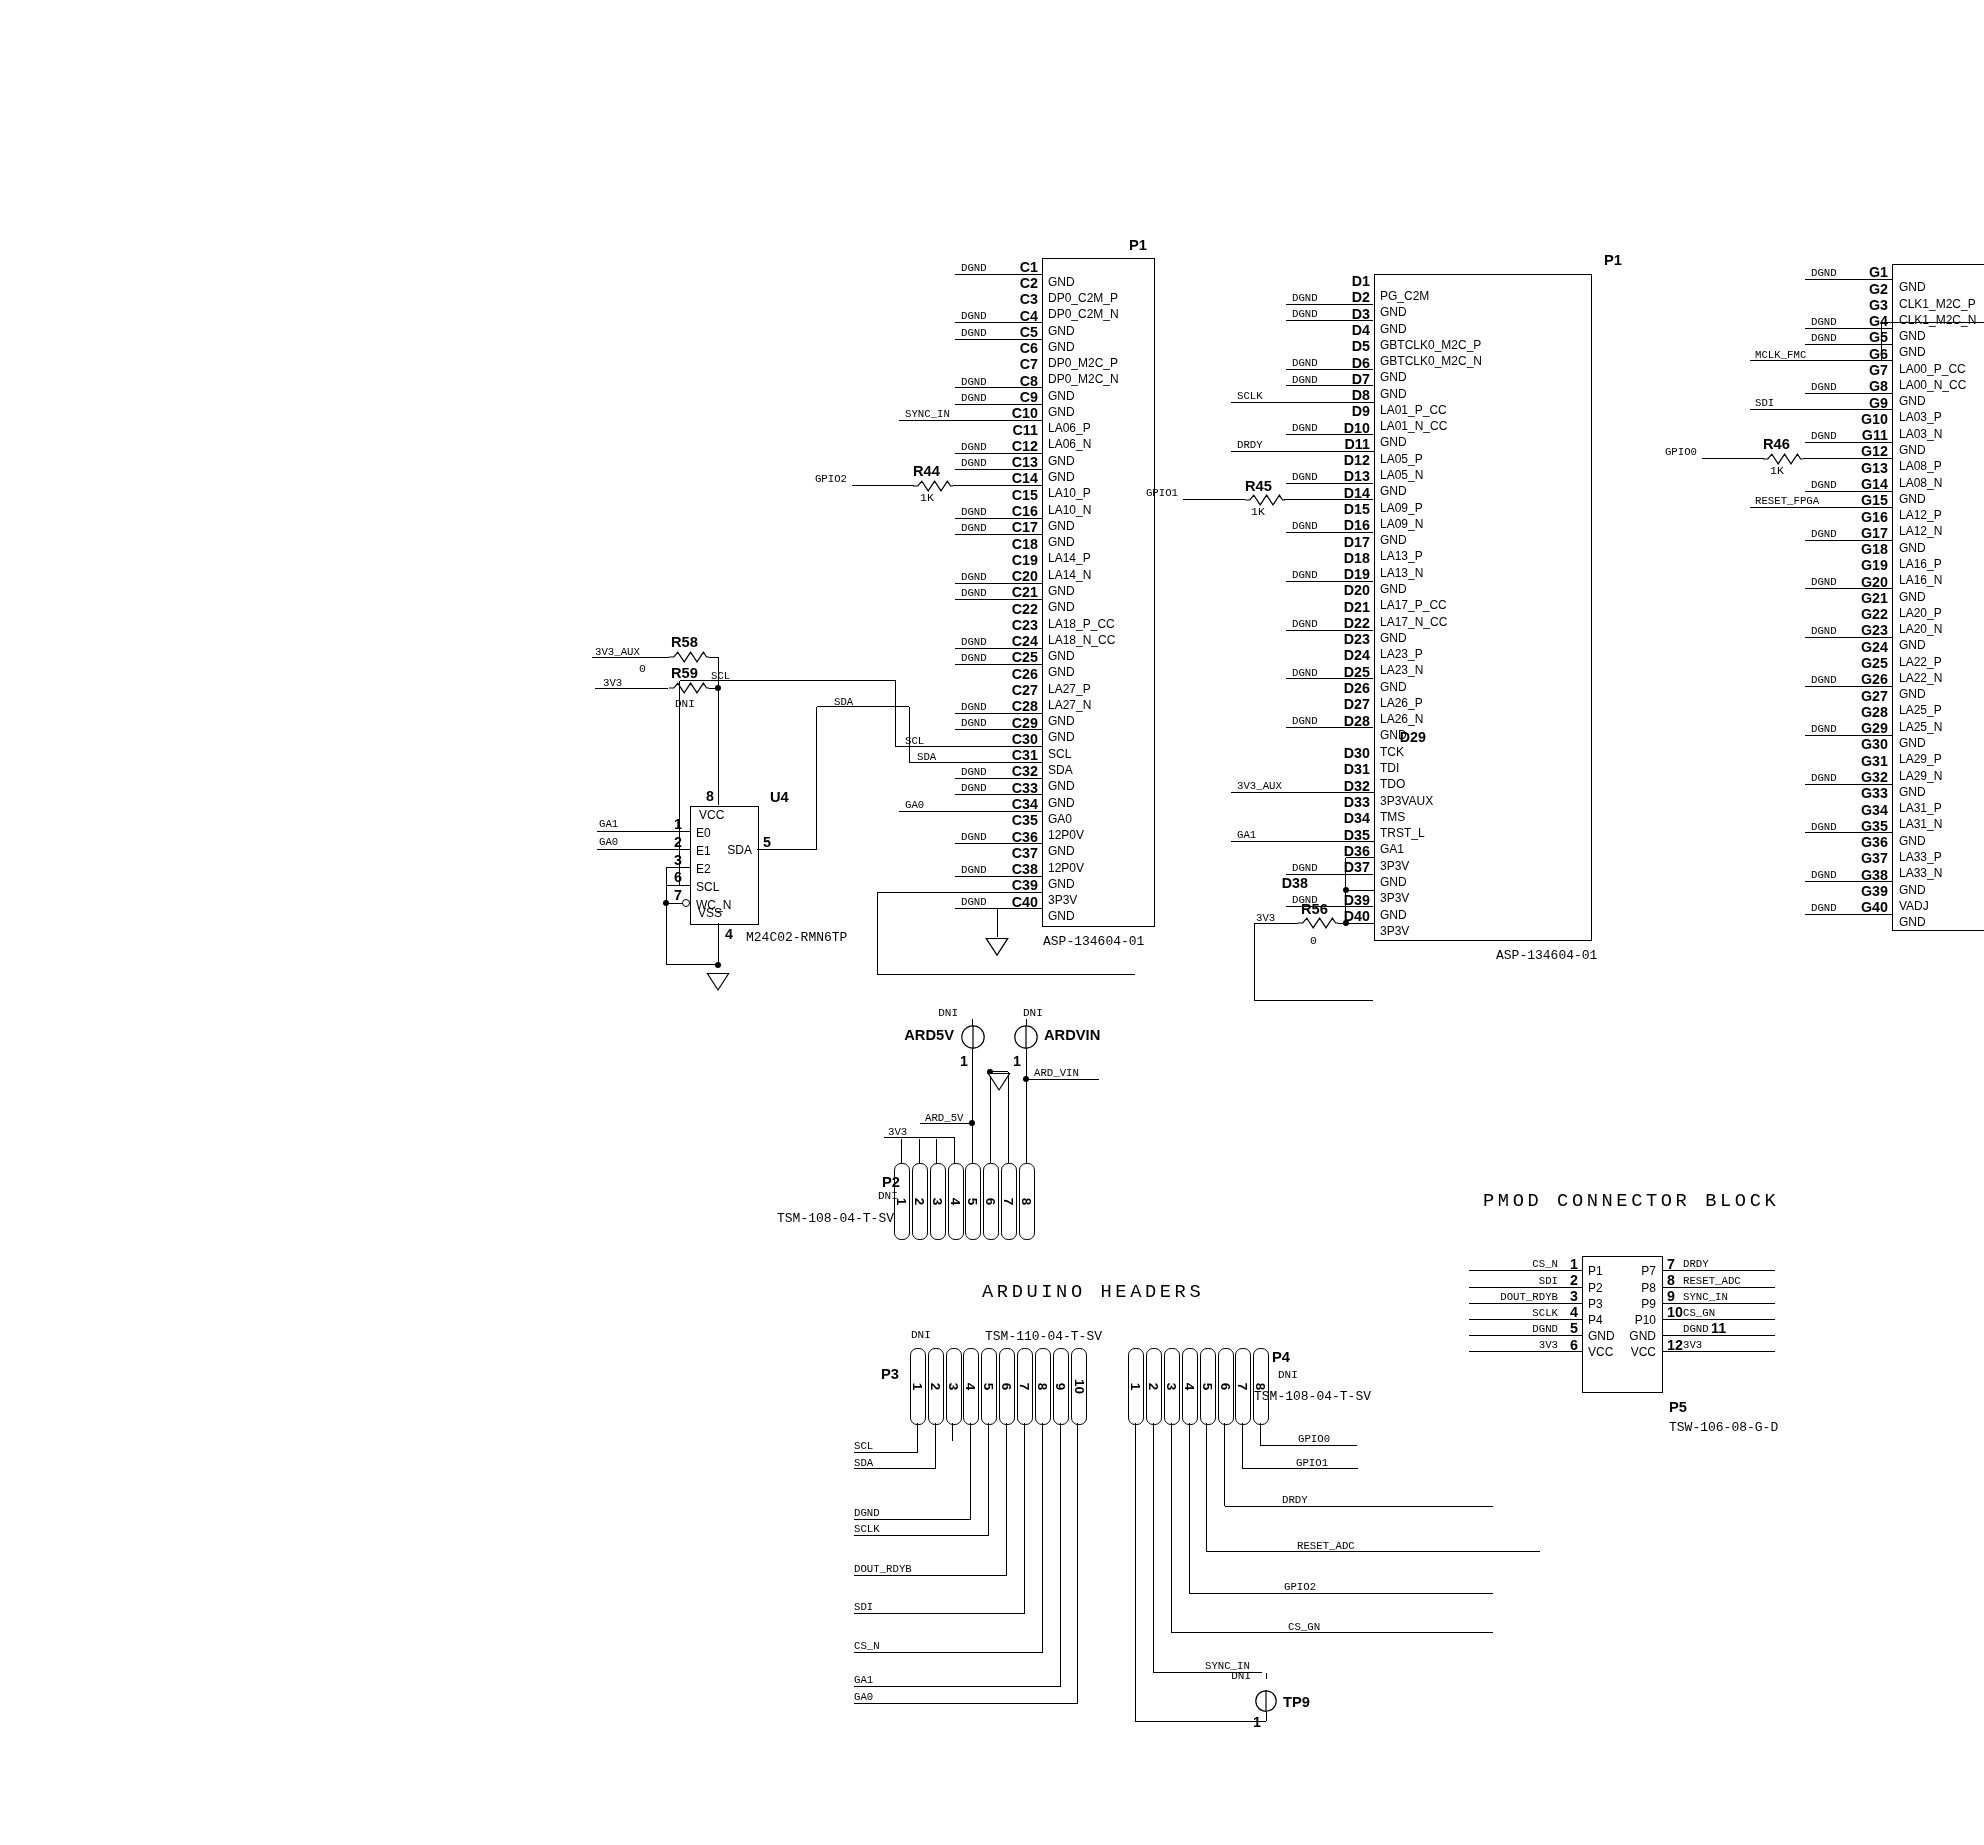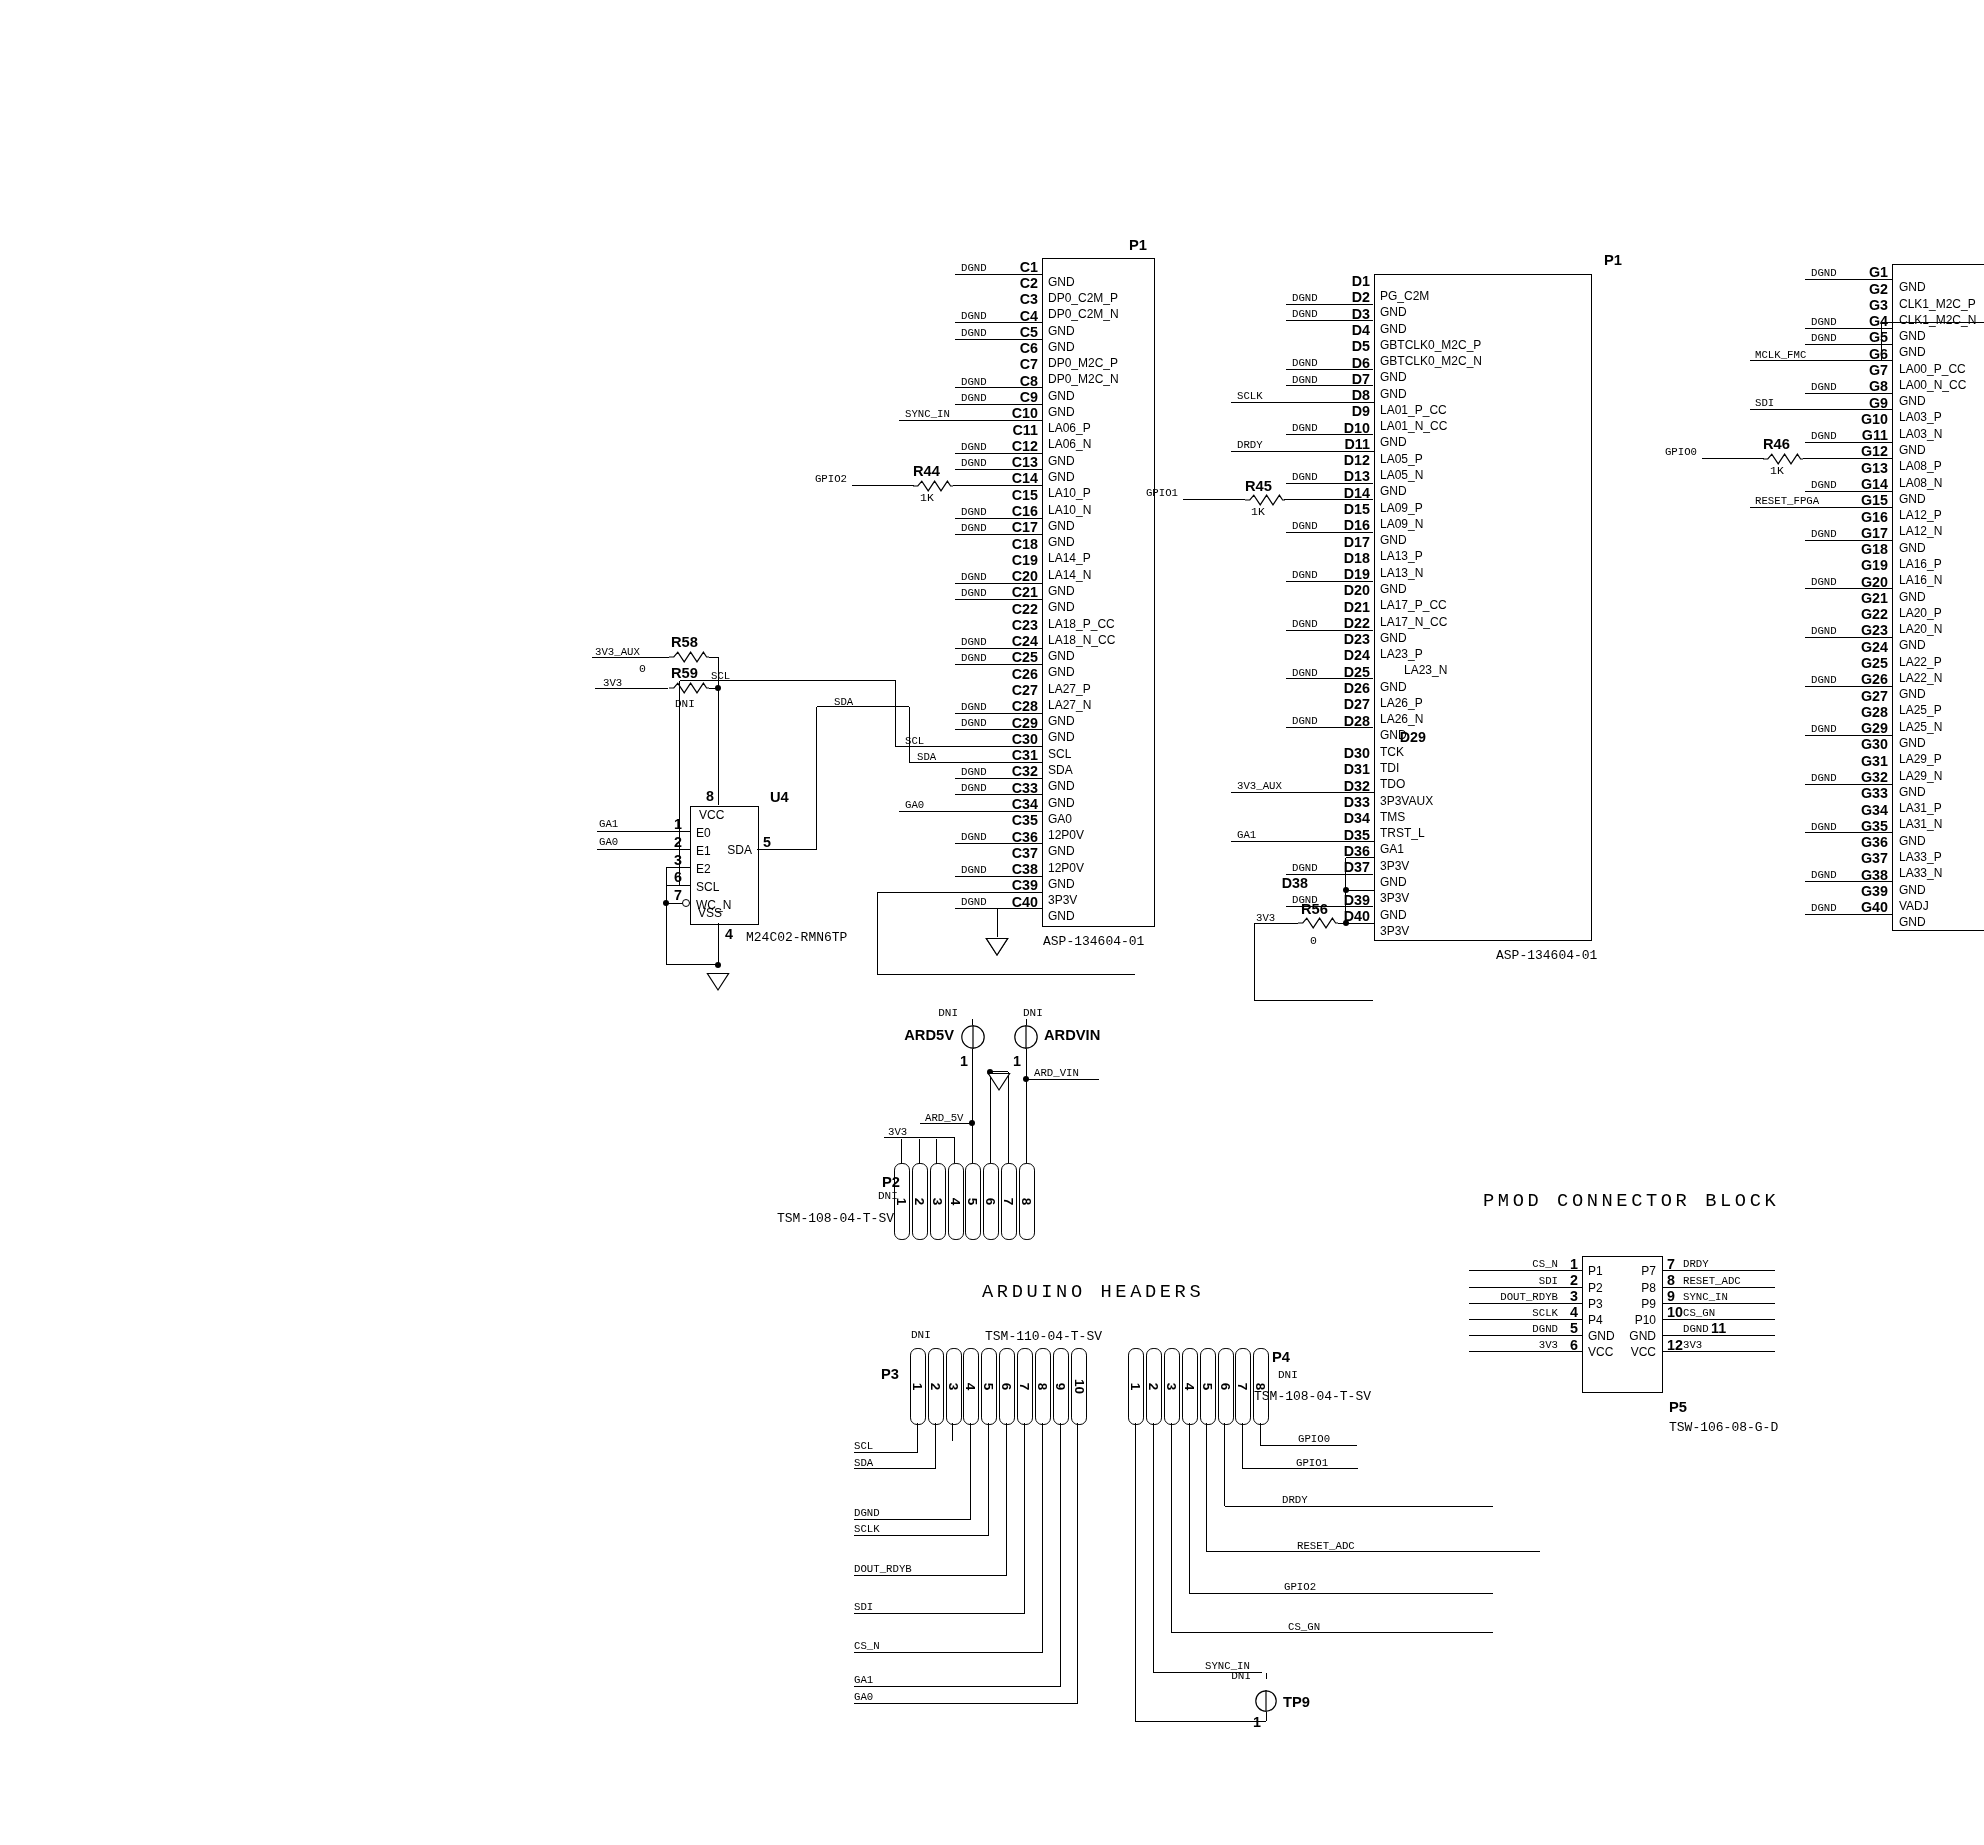--- a/index.html
+++ b/index.html
@@ -236,21 +236,21 @@
     <div class="t nm" style="left: 1380px; top: 598px;">LA17_P_CC</div>
     <div class="t num r" style="left: 1370px; top: 599px;">D21</div>
     <div class="t nm" style="left: 1380px; top: 615px;">LA17_N_CC</div>
     <div class="t num r" style="left: 1370px; top: 615px;">D22</div>
     <div class="t nm" style="left: 1380px; top: 631px;">GND</div>
     <div class="wire" style="left: 1286px; top: 630px; width: 87px; height: 1.2px;"></div>
     <div class="t net" style="left: 1292px; top: 618px;">DGND</div>
     <div class="t num r" style="left: 1370px; top: 631px;">D23</div>
     <div class="t nm" style="left: 1380px; top: 647px;">LA23_P</div>
     <div class="t num r" style="left: 1370px; top: 647px;">D24</div>
-    <div class="t nm" style="left: 1380px; top: 663px; margin-left: 24px;">LA23_N</div>
+    <div class="t nm" style="left: 1380px; top: 663px;">LA23_N</div>
     <div class="t num r" style="left: 1370px; top: 664px;">D25</div>
     <div class="t nm" style="left: 1380px; top: 680px;">GND</div>
     <div class="wire" style="left: 1286px; top: 678px; width: 87px; height: 1.2px;"></div>
     <div class="t net" style="left: 1292px; top: 667px;">DGND</div>
     <div class="t num r" style="left: 1370px; top: 680px;">D26</div>
     <div class="t nm" style="left: 1380px; top: 696px;">LA26_P</div>
     <div class="t num r" style="left: 1370px; top: 696px;">D27</div>
     <div class="t nm" style="left: 1380px; top: 712px;">LA26_N</div>
     <div class="t num r" style="left: 1370px; top: 713px;">D28</div>
     <div class="t nm" style="left: 1380px; top: 728px;">GND</div>

